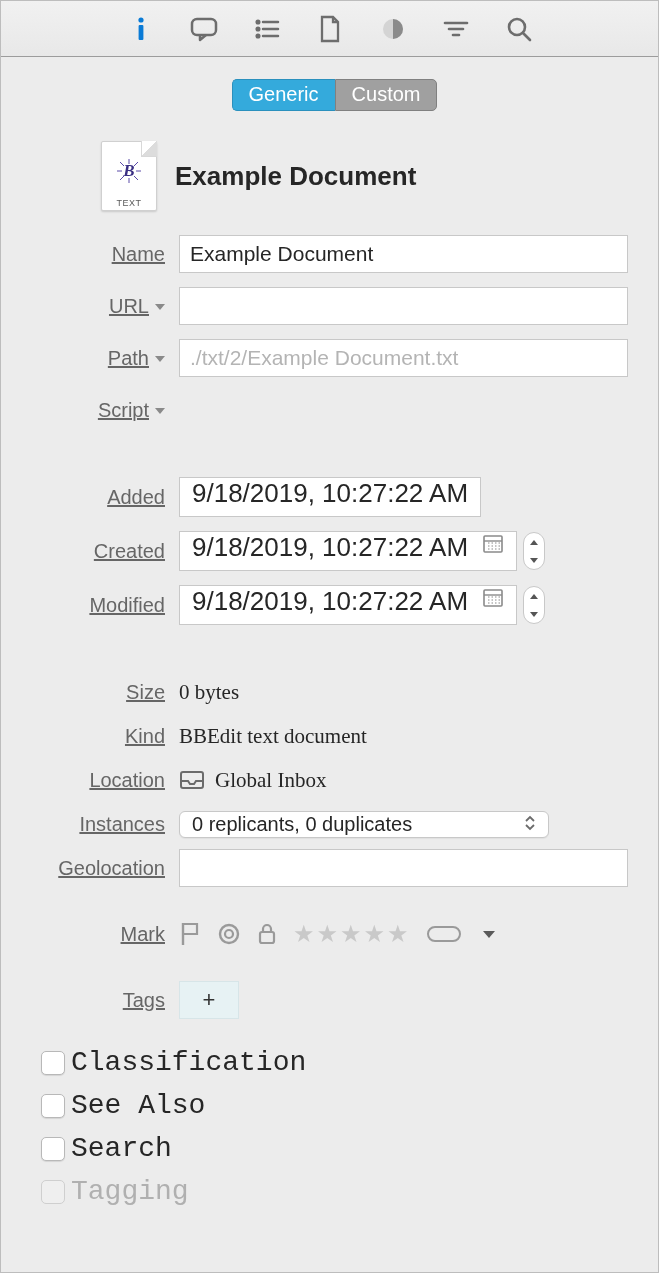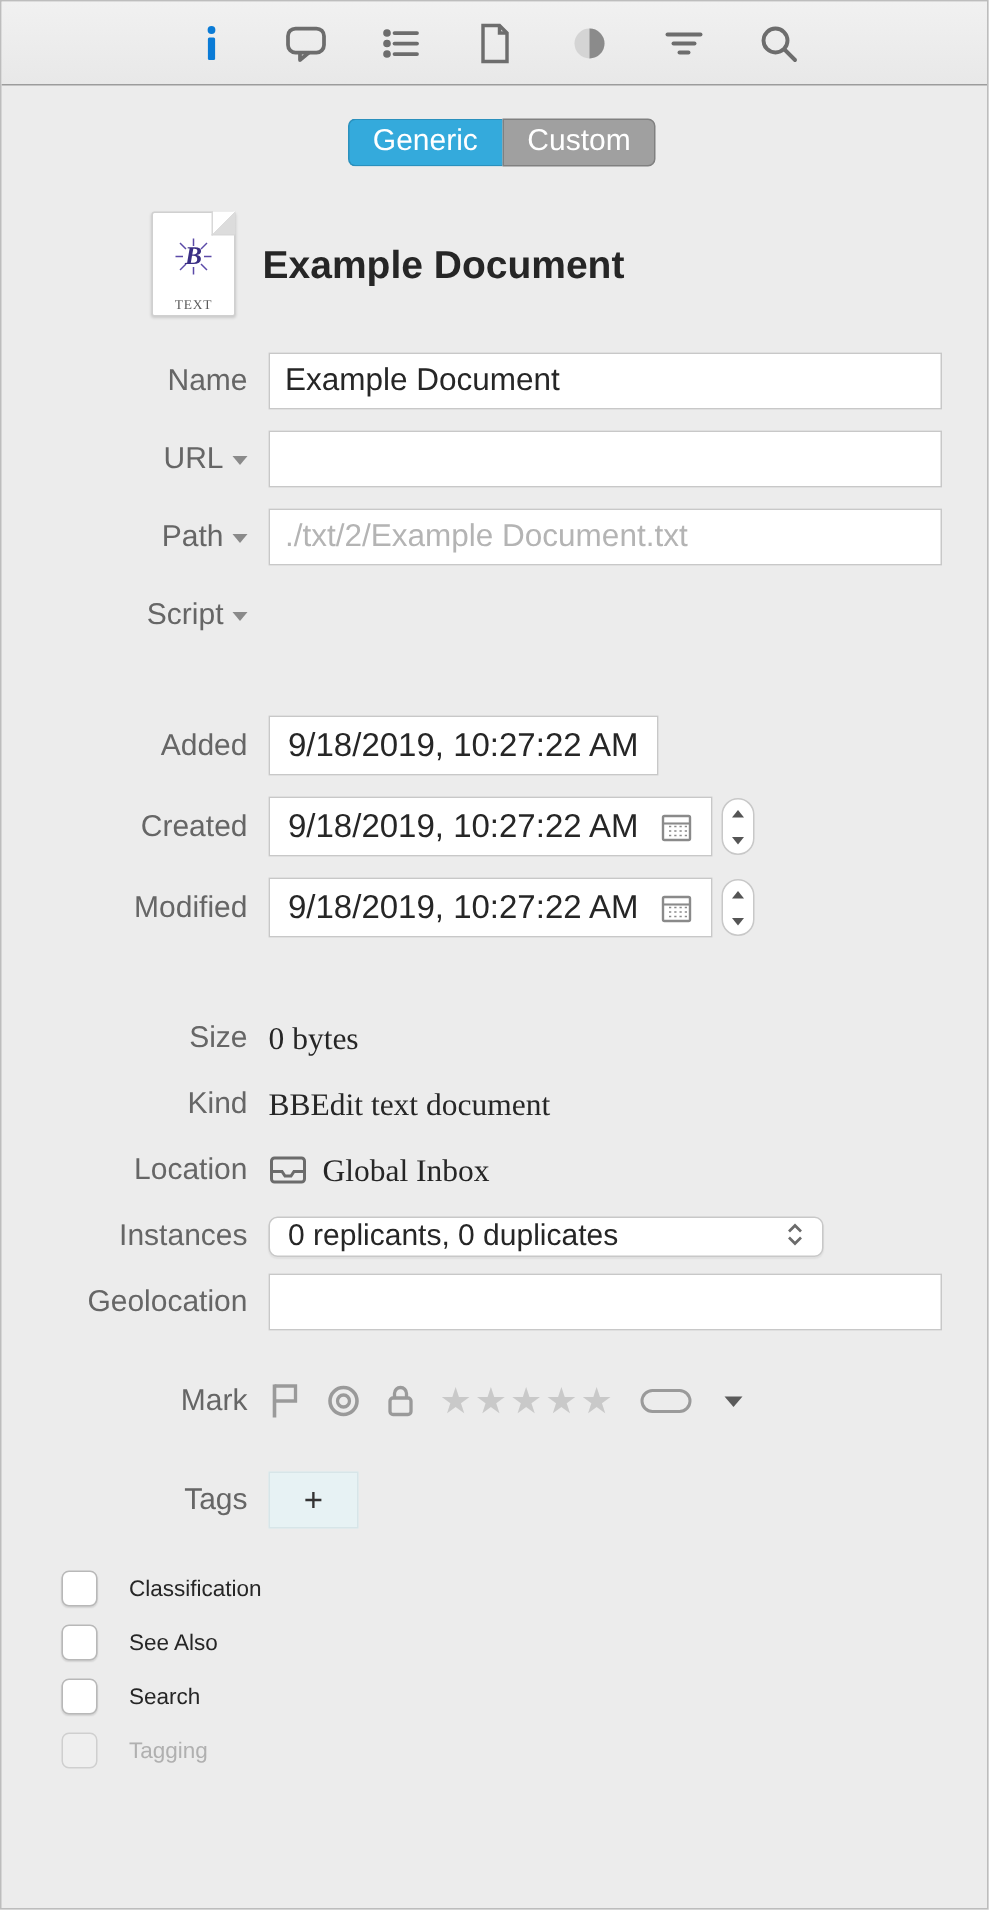--- a/index.html
+++ b/index.html
@@ -101,38 +101,38 @@
     font-size: 17px; color: #3a2f84;
   }
   .file-icon .sparkle {
     position:absolute; width:28px; height:28px; top:16px; left:50%; transform:translateX(-50%);
   }
   .file-icon .txt {
     position: absolute; bottom: 3px; left: 0; right: 0;
     text-align: center;
     font-size: 9px; letter-spacing: 0.5px;
     color: #5a5a5a;
-    font-family: Liberation Serif, serif;
   }
 
   
   .row {
     display: flex; align-items: center;
     margin-bottom: 14px;
     min-height: 38px;
   }
   .row.tight { margin-bottom: 6px; }
   .lbl {
     width: 138px;
     padding-right: 14px;
     font-size: 20px;
     color: var(--label);
     display: flex; justify-content: flex-end; align-items: center;
     gap: 6px;
     line-height: 1.15;
+    text-decoration: underline;
   }
   .lbl .dd {
     width: 0; height: 0;
     border-left: 5px solid transparent;
     border-right: 5px solid transparent;
     border-top: 6px solid #8a8a8a;
     margin-top: 2px;
   }
   .val {
     flex: 1;
@@ -157,22 +157,22 @@
   .static-text { font-size: 21px; font-family: Liberation Serif, serif; }
 
   .date-group {
     display: flex; align-items: center; gap: 6px;
   }
   .date-field {
     height: 40px;
     background: var(--field-bg);
     border: 1px solid var(--border);
     padding: 0 12px;
-    font-size: 22px;
-    display: flex; align-items: center; gap: 14px;
+    font-size: 26px;
+    display: flex; gap: 14px;
     border-radius: 0;
   }
   .cal-icon {
     width: 22px; height: 22px;
     display:flex;align-items:center;justify-content:center;
   }
   .stepper {
     width: 22px; height: 38px;
     background: #ffffff;
     border: 1px solid var(--border);
@@ -232,21 +232,21 @@
     border: 1px solid #b8b8b8;
     border-radius: 5px;
     box-shadow: 0 1px 1px rgba(0,0,0,0.1);
     flex-shrink: 0;
   }
   .cb.disabled {
     background: #efefef;
     border-color: #cfcfcf;
     box-shadow: none;
   }
-  .cb-label { font-size: 15px; margin-left: 21px; }
+  .cb-label { font-size: 28px; margin-left: 6px; font-family: Liberation Mono, monospace; }
   .cb-label.disabled { color: var(--disabled-text); }
 
   .exclude-block .opt { display:flex; align-items:center; margin-bottom: 12px; }
 
   .multi-lbl { align-self: flex-start; padding-top: 2px; }
 </style>
 </head>
 <body>
 
 <div class="toolbar">

